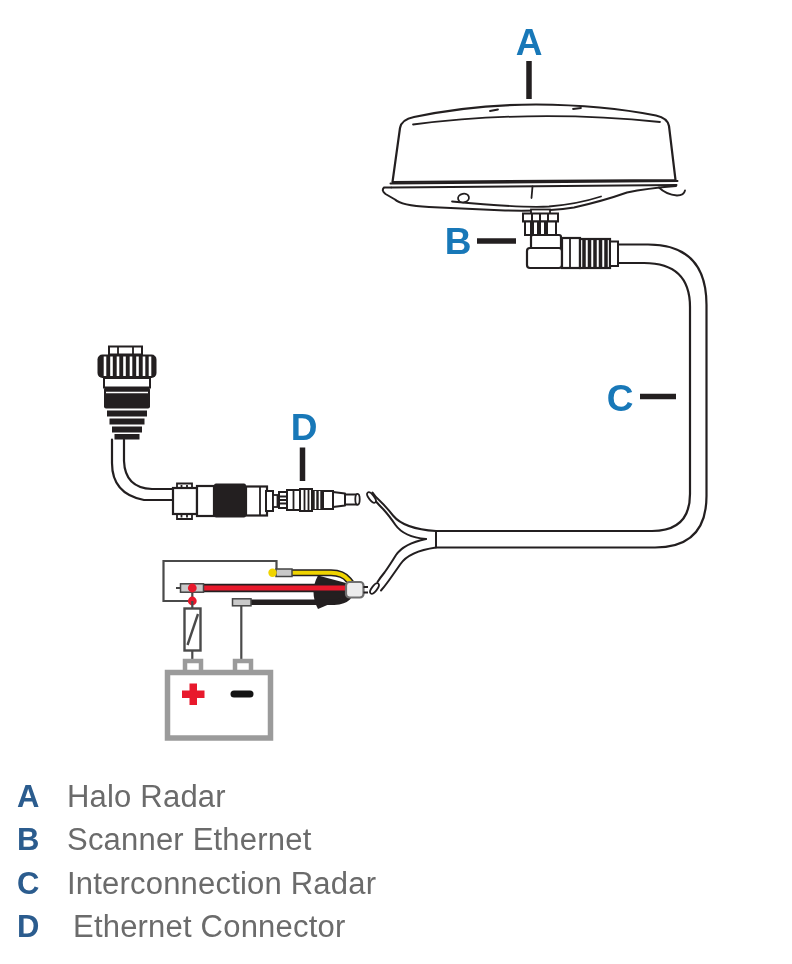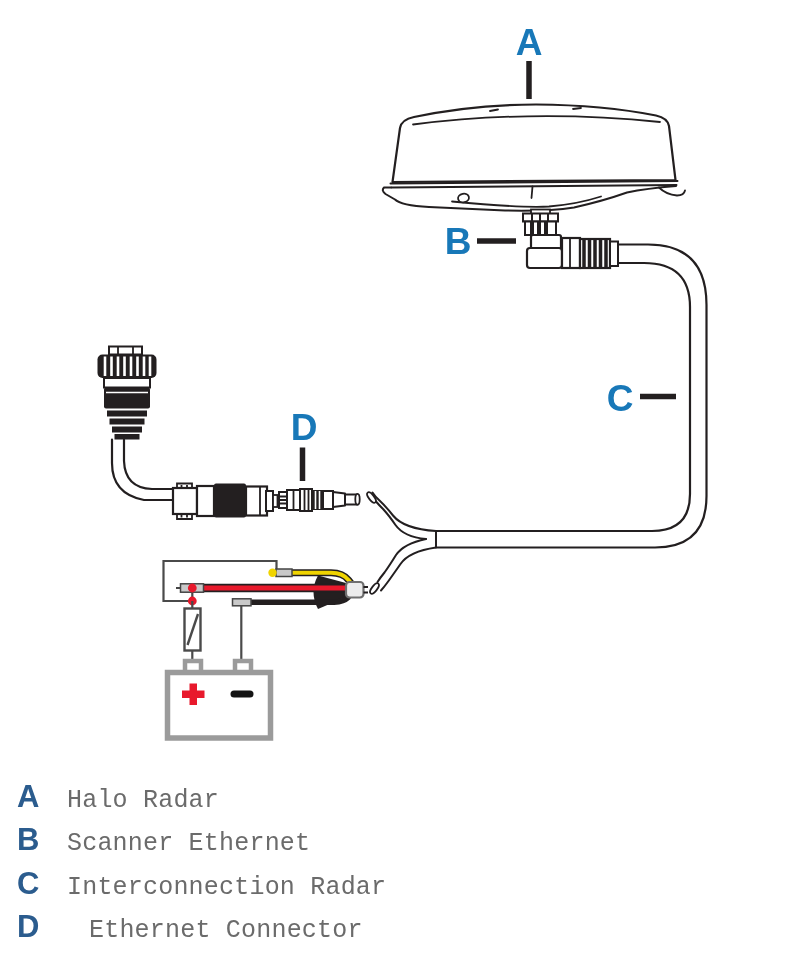--- a/index.html
+++ b/index.html
@@ -31,22 +31,22 @@
   .redf{fill:var(--wire-red);}
   .reds{stroke:var(--wire-red);}
   .yels{stroke:var(--wire-yellow);}
   .yelf{fill:var(--wire-yellow);}
   .ferr{fill:var(--ferrule-gray);stroke:#444;stroke-width:1.5;}
   .batt{stroke:var(--battery-gray);fill:#fff;}
   
   .legend{position:absolute;left:17px;top:779px;width:760px;}
   .legend-row{display:flex;align-items:baseline;height:43.3px;}
   .legend-letter{width:50px;flex:0 0 50px;font-weight:700;font-size:31px;color:var(--legend-blue);}
-  .legend-label{font-size:25px;font-weight:400;color:var(--legend-gray);letter-spacing:.2px;font-family:Liberation Mono, monospace;}
-  .legend-label.indent{margin-left:22px;text-align:center;}
+  .legend-label{font-size:31px;font-weight:400;color:var(--legend-gray);letter-spacing:.2px;}
+  .legend-label.indent{margin-left:6px;text-align:center;}
 </style>
 </head>
 <body>
 
 <div id="page">
 
   <svg width="792" height="775" viewBox="0 0 792 775">
 
     <g>
       <path class="ink wf w22 rc" d="M 392.5,182 L 400,128 Q 401.5,119.5 414,117 Q 473,104.5 536,104.5 Q 603,105 656,115.5 Q 667.5,118 669,126 L 675.5,180 Z"></path>

